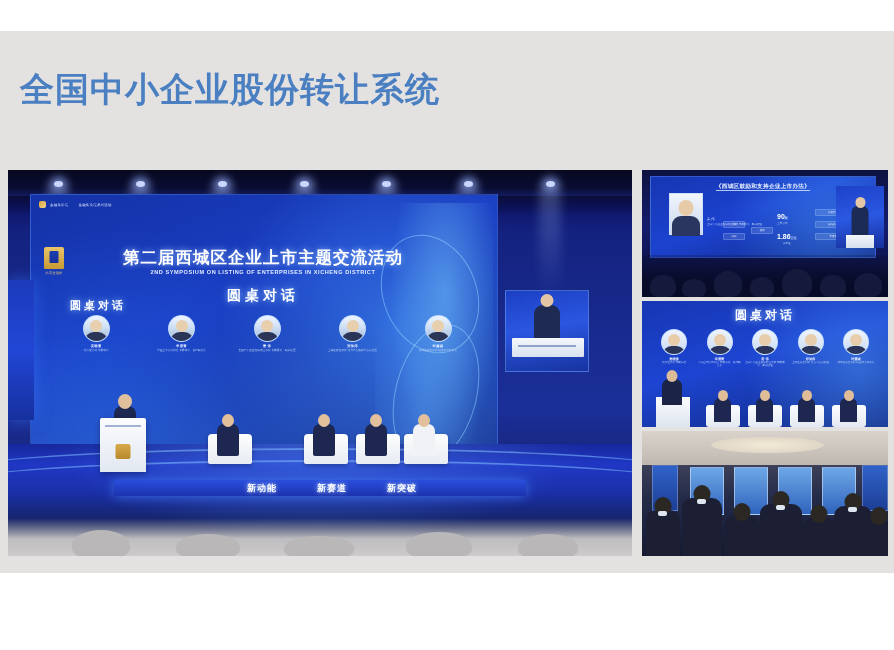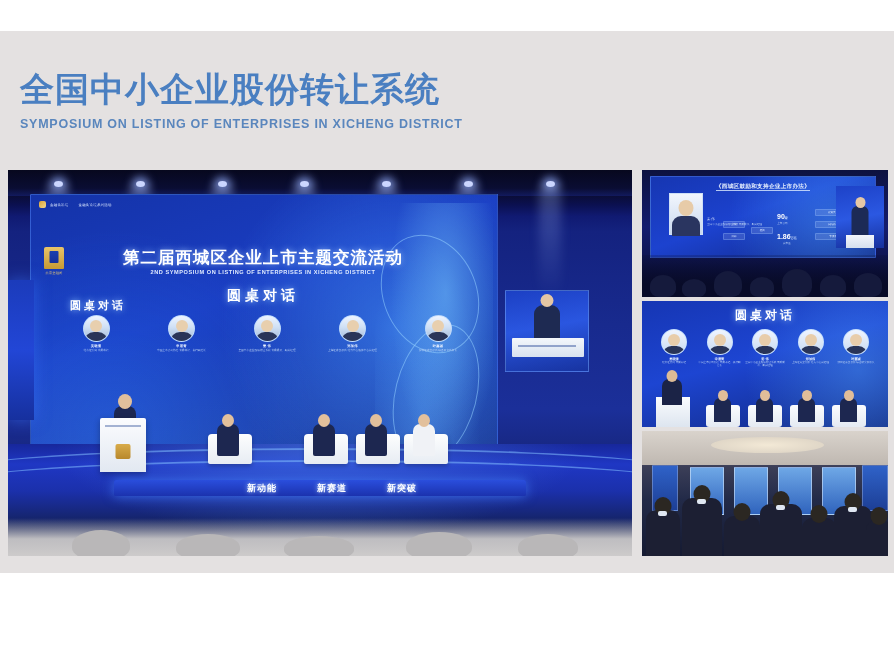--- a/index.html
+++ b/index.html
@@ -261,21 +261,20 @@
 </style>
 </head>
 <body>
 
 <div id="page">
 
   <div class="backdrop"></div>
 
   <div class="header">
     <div class="title-cn">全国中小企业股份转让系统</div>
-    <div class="title-en">SYMPOSIUM ON LISTING OF ENTERPRISES IN XICHENG DISTRICT</div>
   </div>
 
   <div class="collage">
 
     <div class="photo photo-main">
       <div class="stage-room"></div>
 
       <div class="ceiling"></div>
       <div class="spot" style="left:46px"></div>
       <div class="spot" style="left:128px"></div>

